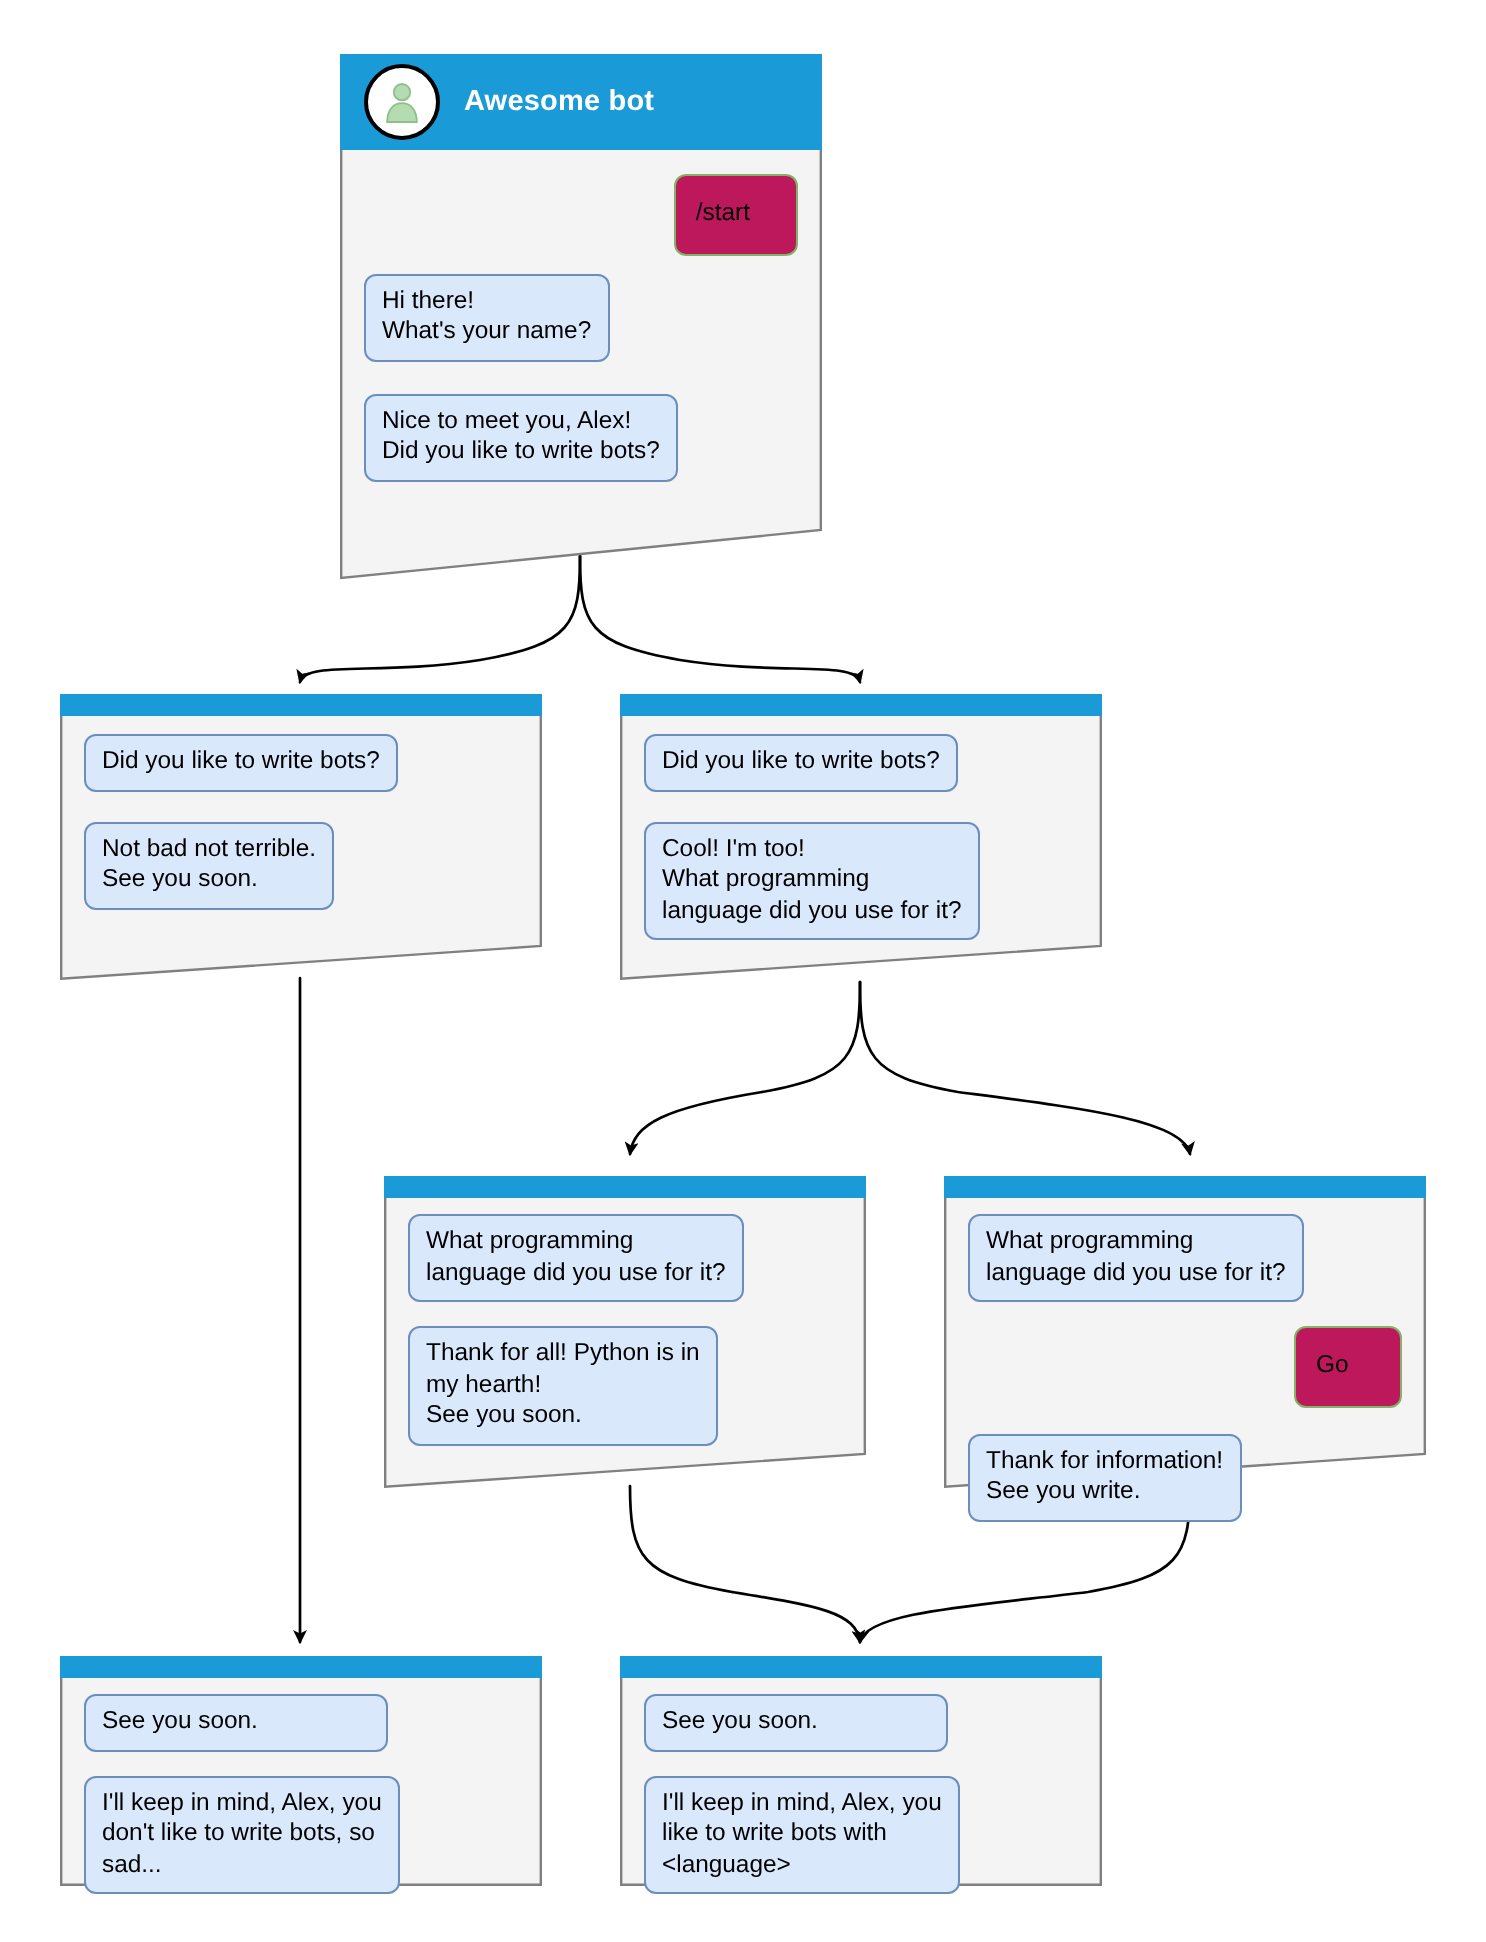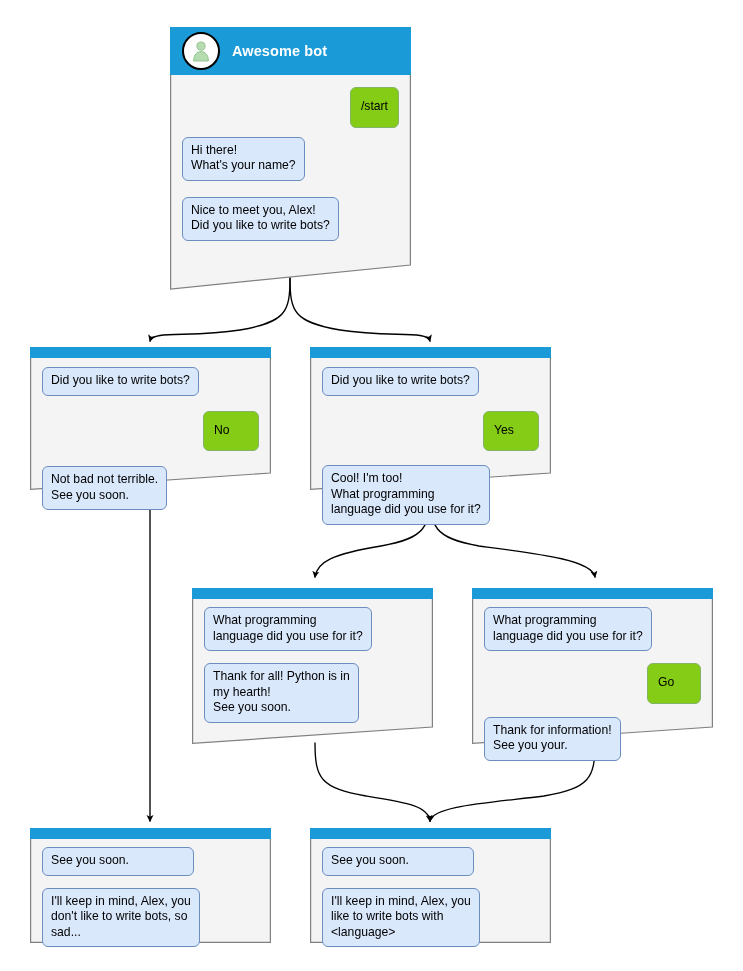--- a/index.html
+++ b/index.html
@@ -78,23 +78,23 @@
     color:#000000;
     white-space:pre-line;
     box-sizing:border-box;
     max-width:78%;
   }
   .bubble.bot{
     background:#dae8fc;
     border:1px solid #6c8ebf;
   }
   .bubble.user{
-    background:#84cc16;
+    background:#be185d;
     border:1px solid #82b366;
-    padding:9px 10px 10px 10px;
+    padding:9px 23px 10px 10px;
     text-align:left;
   }
   .bubble.user.tall{padding-top:11px;padding-bottom:12px;}
 </style>
 </head>
 <body>
 
 <div id="canvas">
 
   <svg id="edges" viewBox="0 0 743 971" xmlns="http://www.w3.org/2000/svg">
@@ -158,46 +158,40 @@
       <svg viewBox="0 0 241 143" preserveAspectRatio="none" xmlns="http://www.w3.org/2000/svg">
         <path d="M 0.6 0.6 L 240.4 0.6 L 240.4 126 L 0.6 142.4 Z" fill="#f4f4f4" stroke="#808080" stroke-width="1.2"></path>
       </svg>
     </div>
     <div class="node-content">
       <div class="node-header child"></div>
       <div class="chat" style="padding-top:9px;">
         <div class="msg-row bot" style="margin-bottom:15px;">
           <div class="bubble bot">Did you like to write bots?</div>
         </div>
-        <div class="msg-row user" style="margin-bottom:15px;">
-          <div class="bubble user tall" style="min-width:56px;">No</div>
-        </div>
         <div class="msg-row bot">
           <div class="bubble bot">Not bad not terrible.
 See you soon.</div>
         </div>
       </div>
     </div>
   </div>
 
   <div class="node" id="node-yes" style="left:310px;top:347px;width:241px;height:143px;">
     <div class="node-shape">
       <svg viewBox="0 0 241 143" preserveAspectRatio="none" xmlns="http://www.w3.org/2000/svg">
         <path d="M 0.6 0.6 L 240.4 0.6 L 240.4 126 L 0.6 142.4 Z" fill="#f4f4f4" stroke="#808080" stroke-width="1.2"></path>
       </svg>
     </div>
     <div class="node-content">
       <div class="node-header child"></div>
       <div class="chat" style="padding-top:9px;">
         <div class="msg-row bot" style="margin-bottom:15px;">
           <div class="bubble bot">Did you like to write bots?</div>
         </div>
-        <div class="msg-row user" style="margin-bottom:14px;">
-          <div class="bubble user tall" style="min-width:56px;">Yes</div>
-        </div>
         <div class="msg-row bot">
           <div class="bubble bot">Cool! I'm too!
 What programming
 language did you use for it?</div>
         </div>
       </div>
     </div>
   </div>
 
   <div class="node" id="node-python" style="left:192px;top:588px;width:241px;height:156px;">
@@ -233,21 +227,21 @@
       <div class="chat" style="padding-top:8px;">
         <div class="msg-row bot" style="margin-bottom:12px;">
           <div class="bubble bot">What programming
 language did you use for it?</div>
         </div>
         <div class="msg-row user" style="margin-bottom:13px;align-items:flex-end;">
           <div class="bubble user tall" style="min-width:54px;">Go</div>
         </div>
         <div class="msg-row bot">
           <div class="bubble bot">Thank for information!
-See you your.</div>
+See you write.</div>
         </div>
       </div>
     </div>
   </div>
 
   <div class="node" id="node-end-sad" style="left:30px;top:828px;width:241px;height:115px;">
     <div class="node-shape">
       <svg viewBox="0 0 241 115" preserveAspectRatio="none" xmlns="http://www.w3.org/2000/svg">
         <path d="M 0.6 0.6 L 240.4 0.6 L 240.4 114.4 L 0.6 114.4 Z" fill="#f4f4f4" stroke="#808080" stroke-width="1.2"></path>
       </svg>

